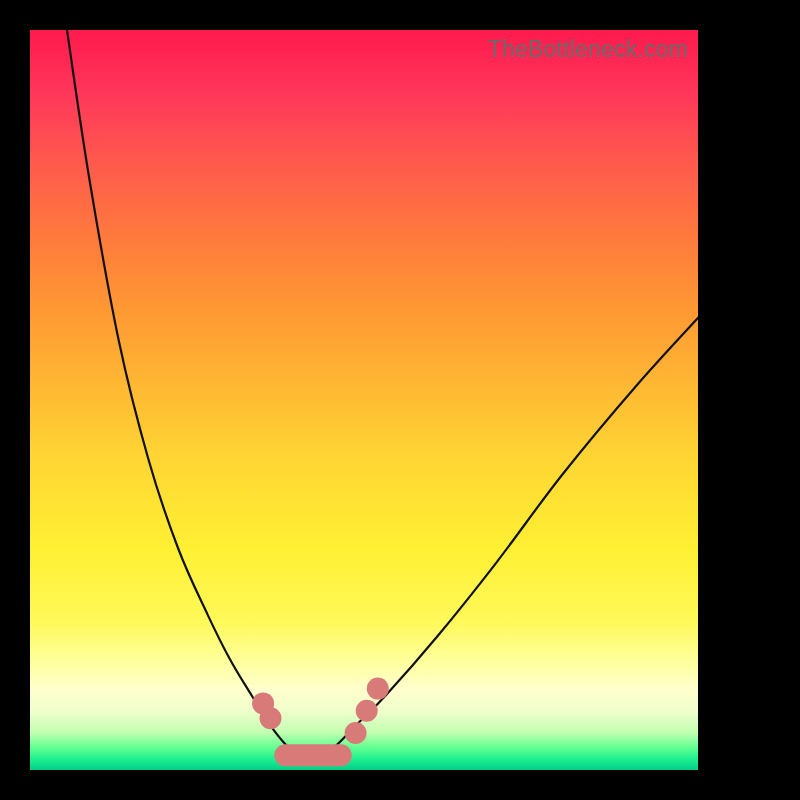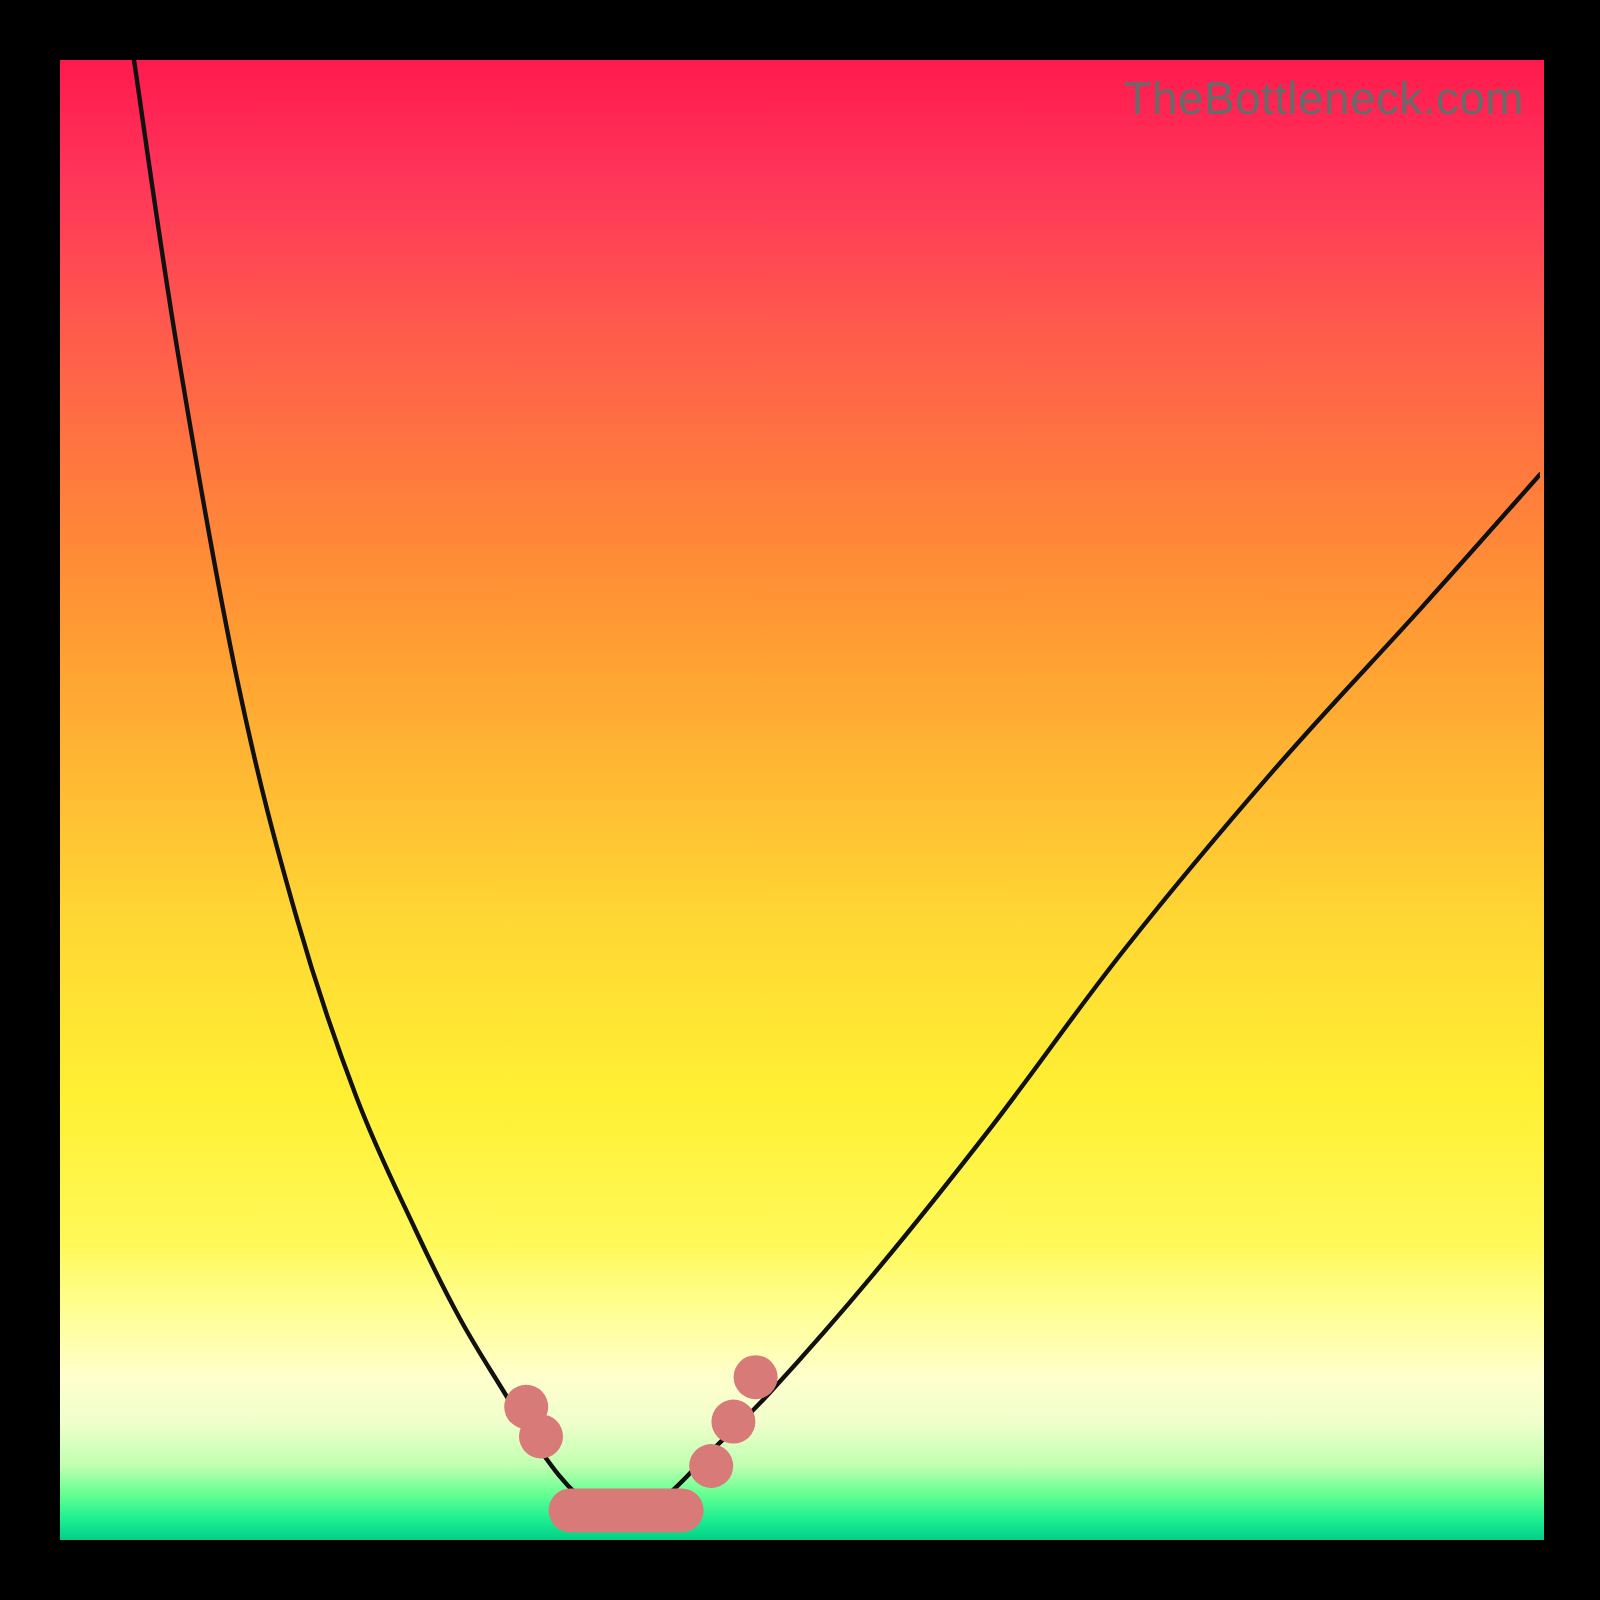--- a/index.html
+++ b/index.html
@@ -16,21 +16,21 @@
     left: 0;
     top: 0;
     width: 800px;
     height: 800px;
     background: #000;
   }
   .plot-area {
     position: absolute;
     left: 30px;
     top: 30px;
-    width: 742px;
+    width: 668px;
     height: 740px;
     background: linear-gradient(to bottom,
       #ff1a4d 0%,
       #ff355a 8%,
       #ff5a4d 18%,
       #ff7a3d 28%,
       #ff9933 38%,
       #ffb833 48%,
       #ffd633 58%,
       #fff033 70%,

